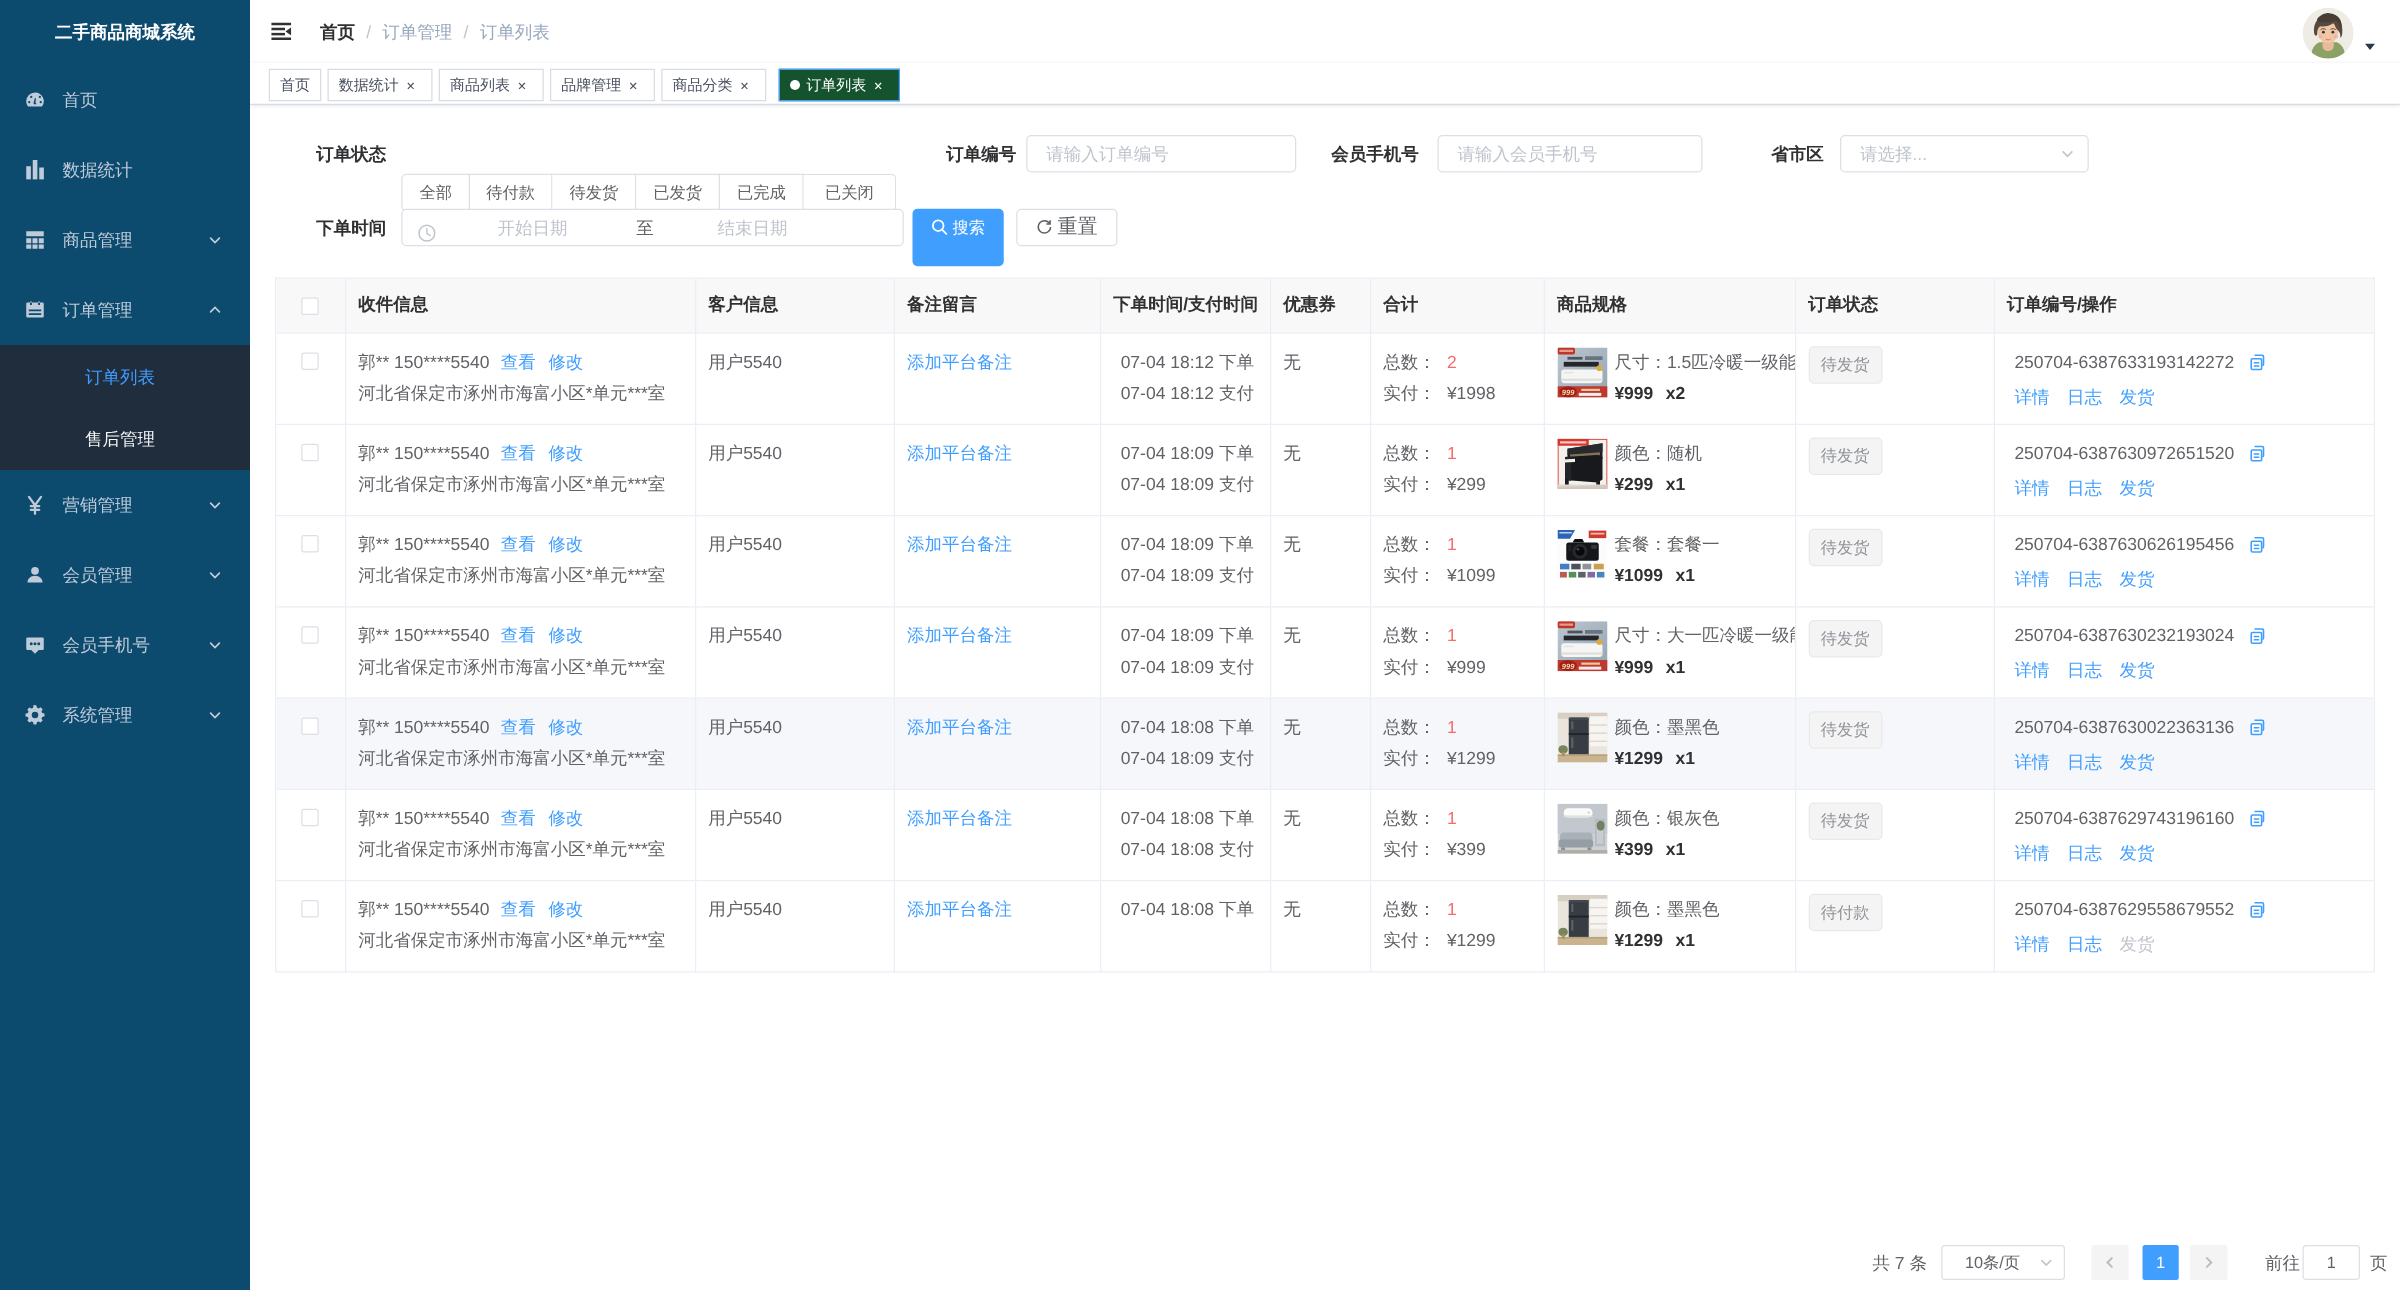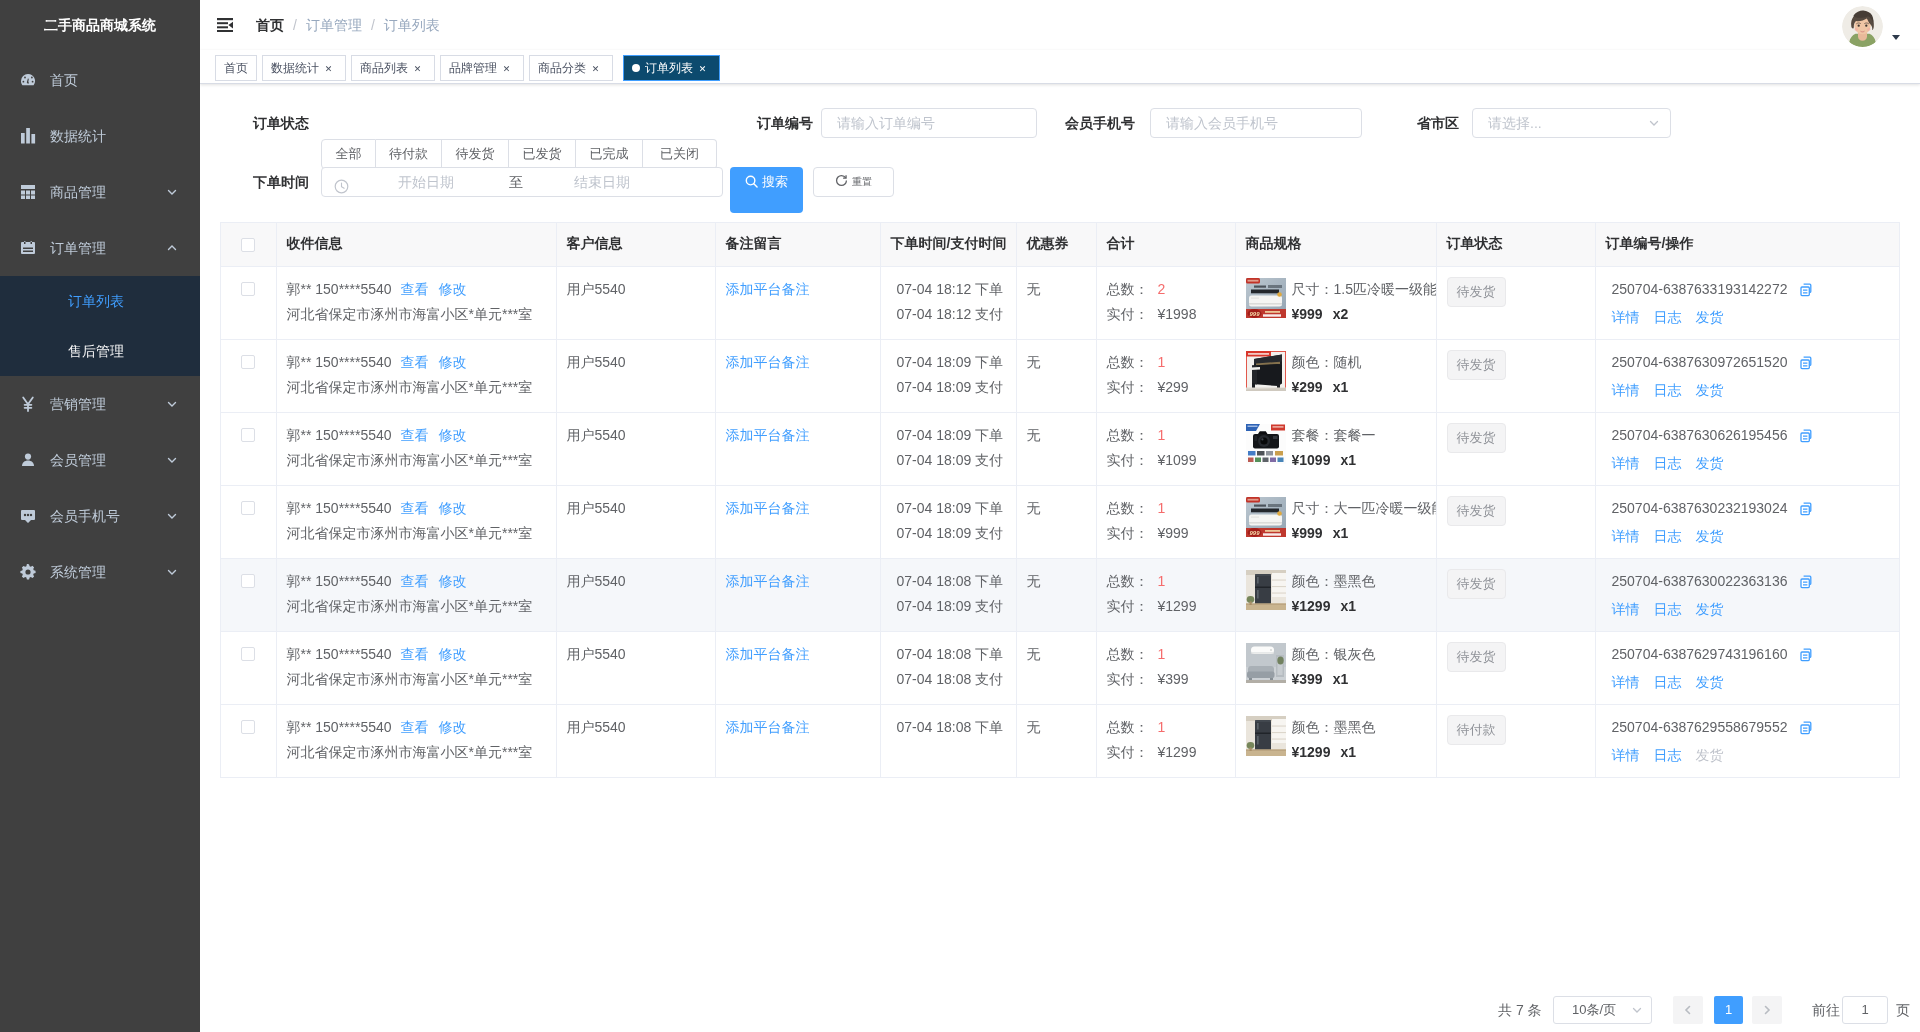--- a/index.html
+++ b/index.html
@@ -1,20 +1,20 @@
 <!DOCTYPE html>
 <html lang="zh"><head>
 <meta charset="utf-8">
 <title>订单列表</title>
 <style>
 * { margin:0; padding:0; box-sizing:border-box; }
 html,body { width:1920px; height:1032px; overflow:hidden; background:#fff;
   font-family:"Liberation Sans", sans-serif; }
 
-.sidebar { position:fixed; left:0; top:0; bottom:0; width:200px; background:#404040; z-index:10; }
+.sidebar { position:fixed; left:0; top:0; bottom:0; width:200px; background:#0c4a6e; z-index:10; }
 .logo { height:50px; line-height:50px; text-align:center; color:#fff; font-weight:bold; font-size:14px; }
 .menu { list-style:none; margin-top:2px; }
 .mi { position:relative; height:56px; line-height:56px; color:#bfcbd9; font-size:14px; padding-left:20px; }
 .mi .ic { display:inline-block; width:16px; height:16px; vertical-align:-3px; margin-right:14px; }
 .mi .ic svg { width:16px; height:16px; display:block; }
 .mi .arr { position:absolute; right:22px; top:0; height:56px; display:flex; align-items:center; }
 .submenu { background:#1f2d3d; }
 .smi { height:50px; line-height:50px; color:#f4f4f5; font-size:14px; padding-left:68px; }
 .smi.active { color:#409eff; }
 
@@ -23,21 +23,21 @@
 .crumbs { position:absolute; left:56px; top:0; line-height:50px; font-size:14px; }
 .crumbs .b1 { color:#303133; font-weight:bold; }
 .crumbs .sep { color:#c0c4cc; margin:0 9px; font-weight:normal; }
 .crumbs .b2 { color:#97a8be; }
 .avatar { position:absolute; left:1642px; top:6px; width:41px; height:41px; border-radius:50%; overflow:hidden; }
 .caret { position:absolute; left:1692px; top:35px; width:0; height:0; border-left:4.5px solid transparent; border-right:4.5px solid transparent; border-top:5.5px solid #2d3a4b; }
 
 .tabsbar { height:34px; border-bottom:1px solid #d8dce5; box-shadow:0 1px 3px 0 rgba(0,0,0,.12); padding:5px 0 0 15px; white-space:nowrap; background:#fff; position:relative; z-index:2; }
 .tag { display:inline-block; height:26px; line-height:24px; border:1px solid #d8dce5; background:#fff; color:#495060; font-size:12px; padding:0 8px; margin-right:5px; vertical-align:top; }
 .tag .x { display:inline-block; width:17px; text-align:center; font-size:10px; color:#495060; margin-left:1px; transform:scale(.9); }
-.tag.on { background:#0c4a6e; border-color:#409eff; color:#fff; }
+.tag.on { background:#14532d; border-color:#409eff; color:#fff; }
 .tag.on .dot { display:inline-block; width:8px; height:8px; border-radius:50%; background:#fff; margin-right:5px; }
 .tag.on .x { color:#fff; }
 
 .filters { position:relative; height:138px; font-size:14px; color:#606266; background:#fff; }
 .flabel { position:absolute; font-weight:bold; color:#303133; line-height:30px; }
 .btngroup { position:absolute; display:flex; }
 .btngroup .bt { height:30px; line-height:28px; border:1px solid #dcdfe6; border-left:none; background:#fff; color:#606266; font-size:13px; text-align:center;margin-top:31px; }
 .btngroup .bt:first-child { border-left:1px solid #dcdfe6; border-radius:4px 0 0 4px; }
 .btngroup .bt:last-child { border-radius:0 4px 4px 0; }
 .inp { position:absolute; height:30px; border:1px solid #dcdfe6; border-radius:4px; background:#fff; line-height:28px; padding-left:15px; color:#bfc4cd; font-size:14px; }
@@ -199,21 +199,21 @@
       <span style="position:absolute;left:76px;">开始日期</span>
       <span style="position:absolute;left:187px;color:#606266;">至</span>
       <span style="position:absolute;left:252px;">结束日期</span>
     </div>
     <div style="position:absolute;left:530px;top:83px;width:73px;height:46px;background:#409eff;border-radius:4px;color:#fff;font-size:13px;line-height:30px;text-align:center;">
       <svg width="13" height="13" viewBox="0 0 14 14" style="vertical-align:-2px;margin-right:4px;">
           <circle cx="6" cy="6" r="4.6" fill="none" stroke="#fff" stroke-width="1.5"></circle>
           <path d="M9.5 9.5 13 13" stroke="#fff" stroke-width="1.5" stroke-linecap="round"></path>
         </svg>搜索
     </div>
-    <div style="position:absolute;left:613px;top:83px;width:81px;height:30px;background:#fff;border:1px solid #dcdfe6;border-radius:4px;color:#606266;font-size:10px;line-height:28px;text-align:center;">
+    <div style="position:absolute;left:613px;top:83px;width:81px;height:30px;background:#fff;border:1px solid #dcdfe6;border-radius:4px;color:#606266;font-size:16px;line-height:28px;text-align:center;">
       <svg width="13" height="13" viewBox="0 0 14 14" style="vertical-align:-2px;margin-right:4px;">
           <path d="M12.3 7A5.3 5.3 0 1 1 7 1.7c1.9 0 3.6 1 4.6 2.5" fill="none" stroke="#606266" stroke-width="1.4"></path>
           <path d="M11.9 1.3v3.2H8.7" fill="none" stroke="#606266" stroke-width="1.4"></path>
         </svg>重置
     </div>
   </div>
   <div class="tablewrap">
     <table class="grid">
       <colgroup>
         <col style="width:55px">

